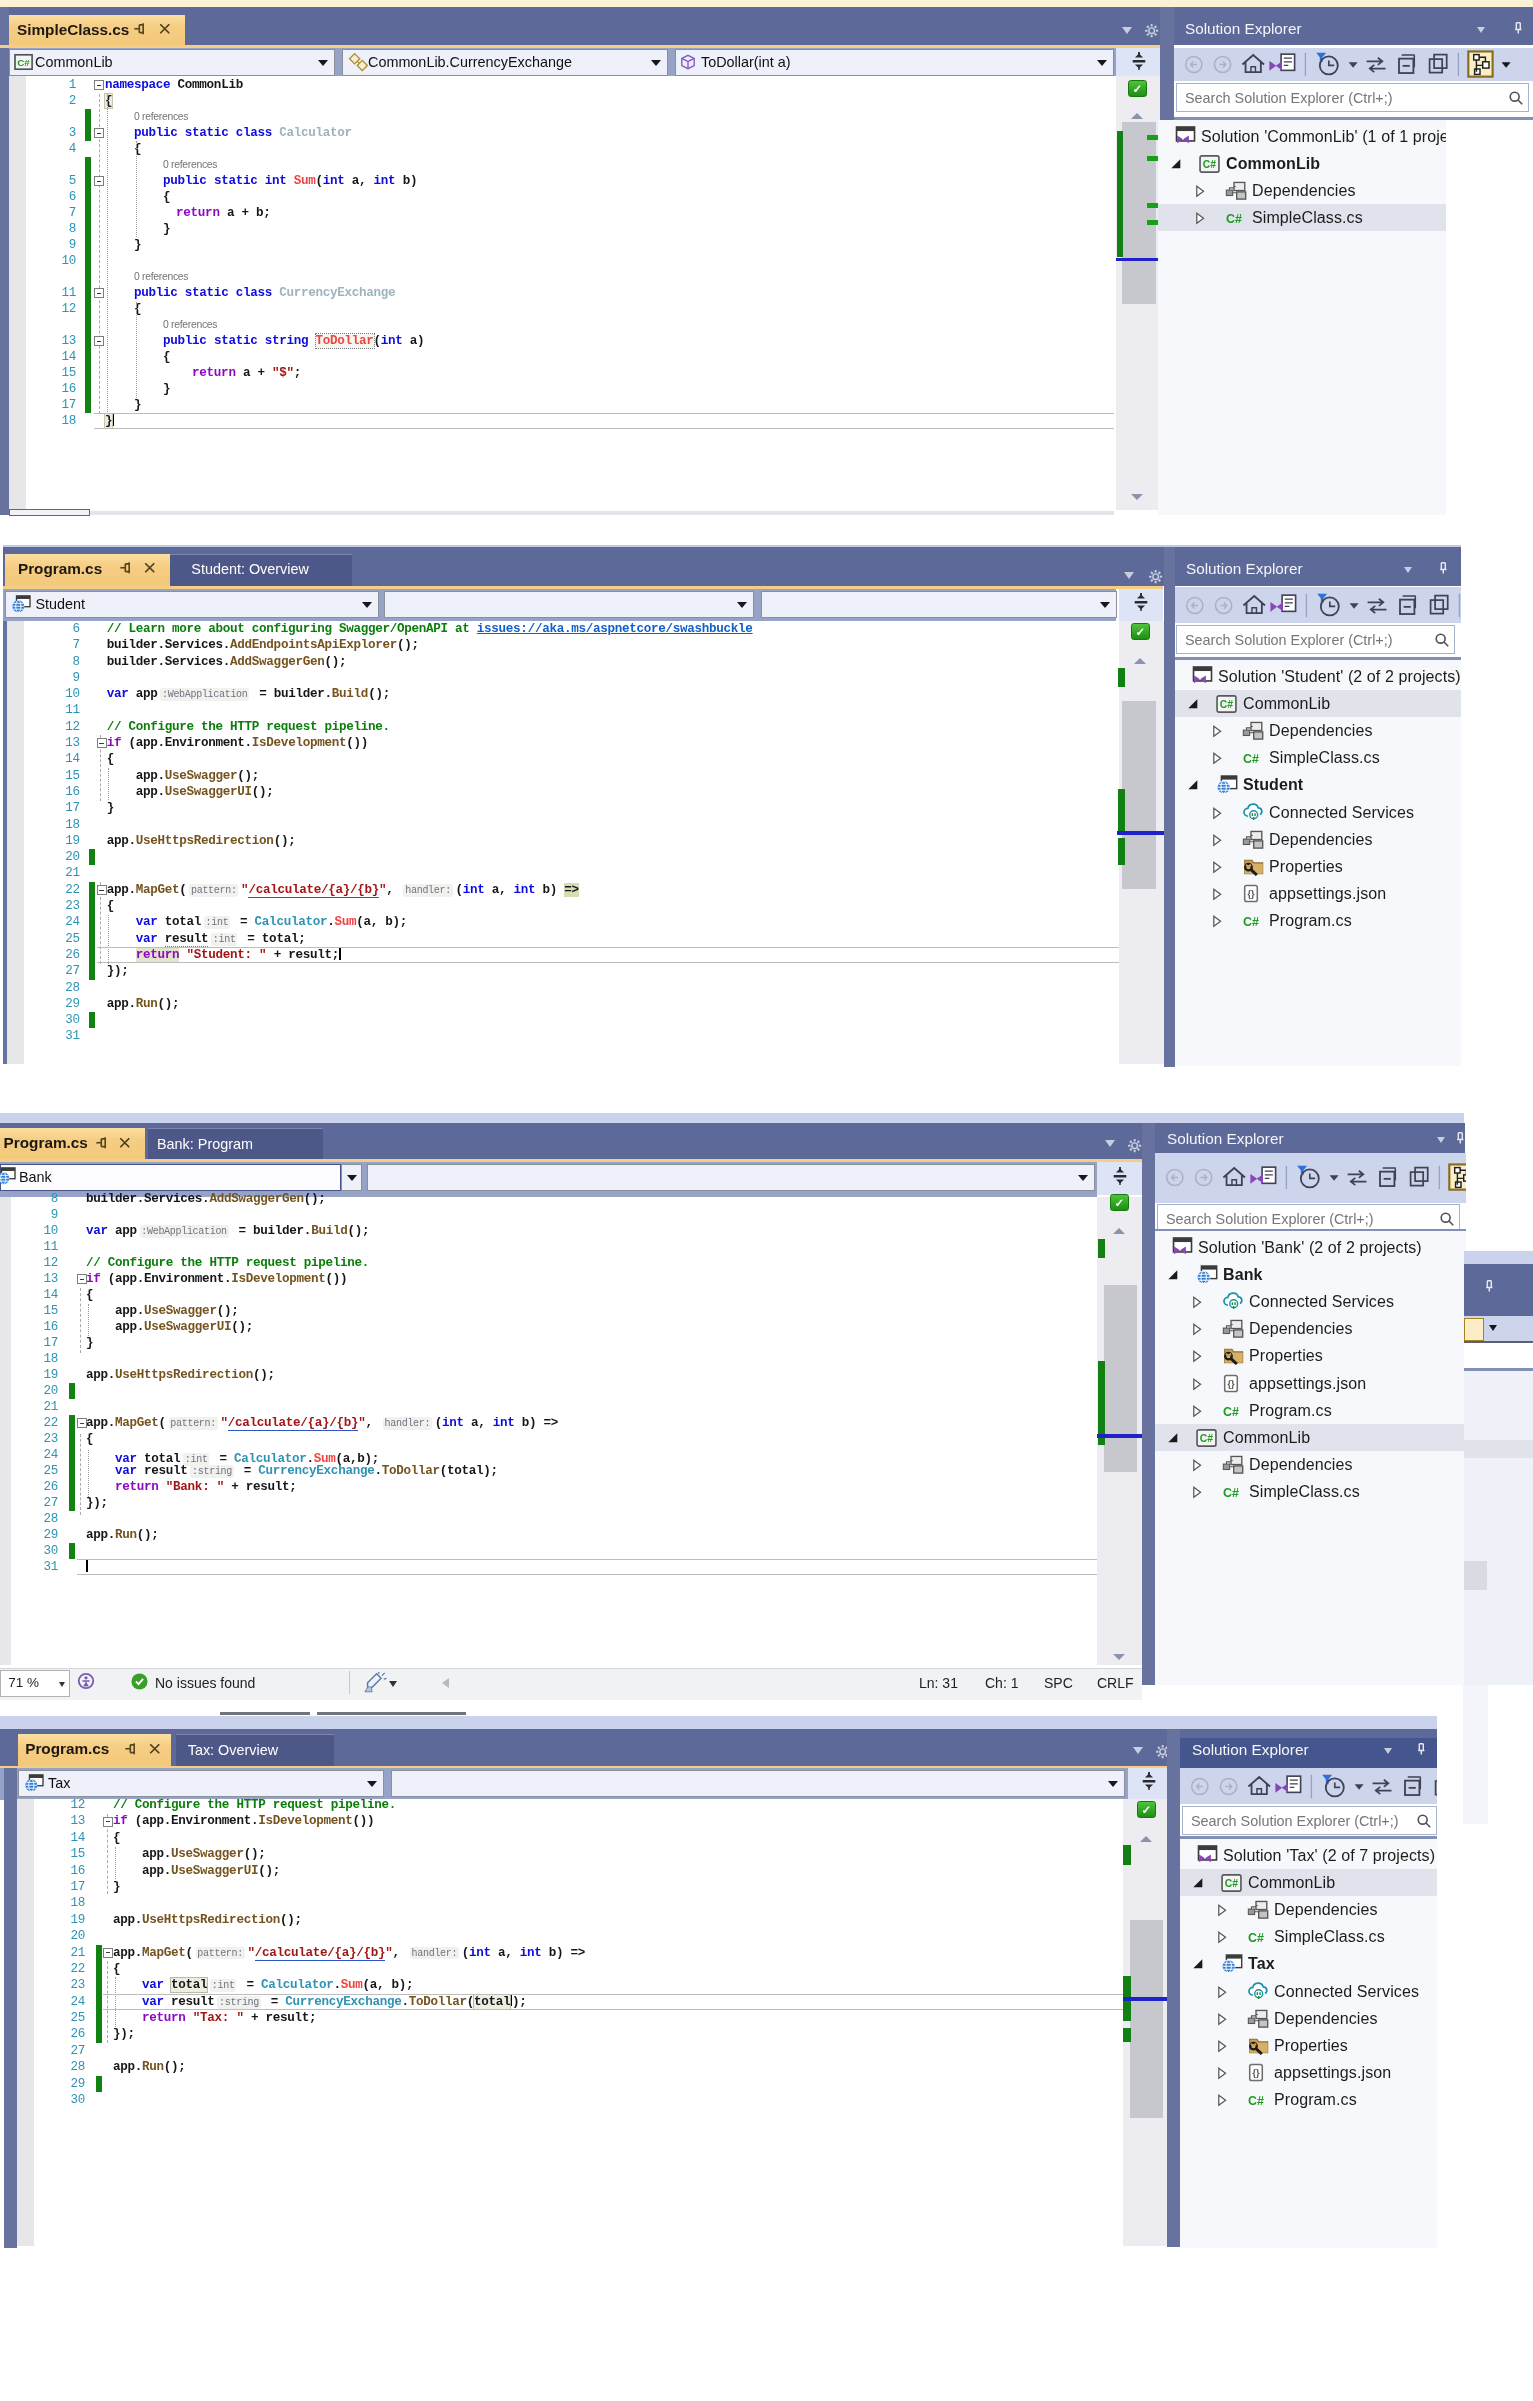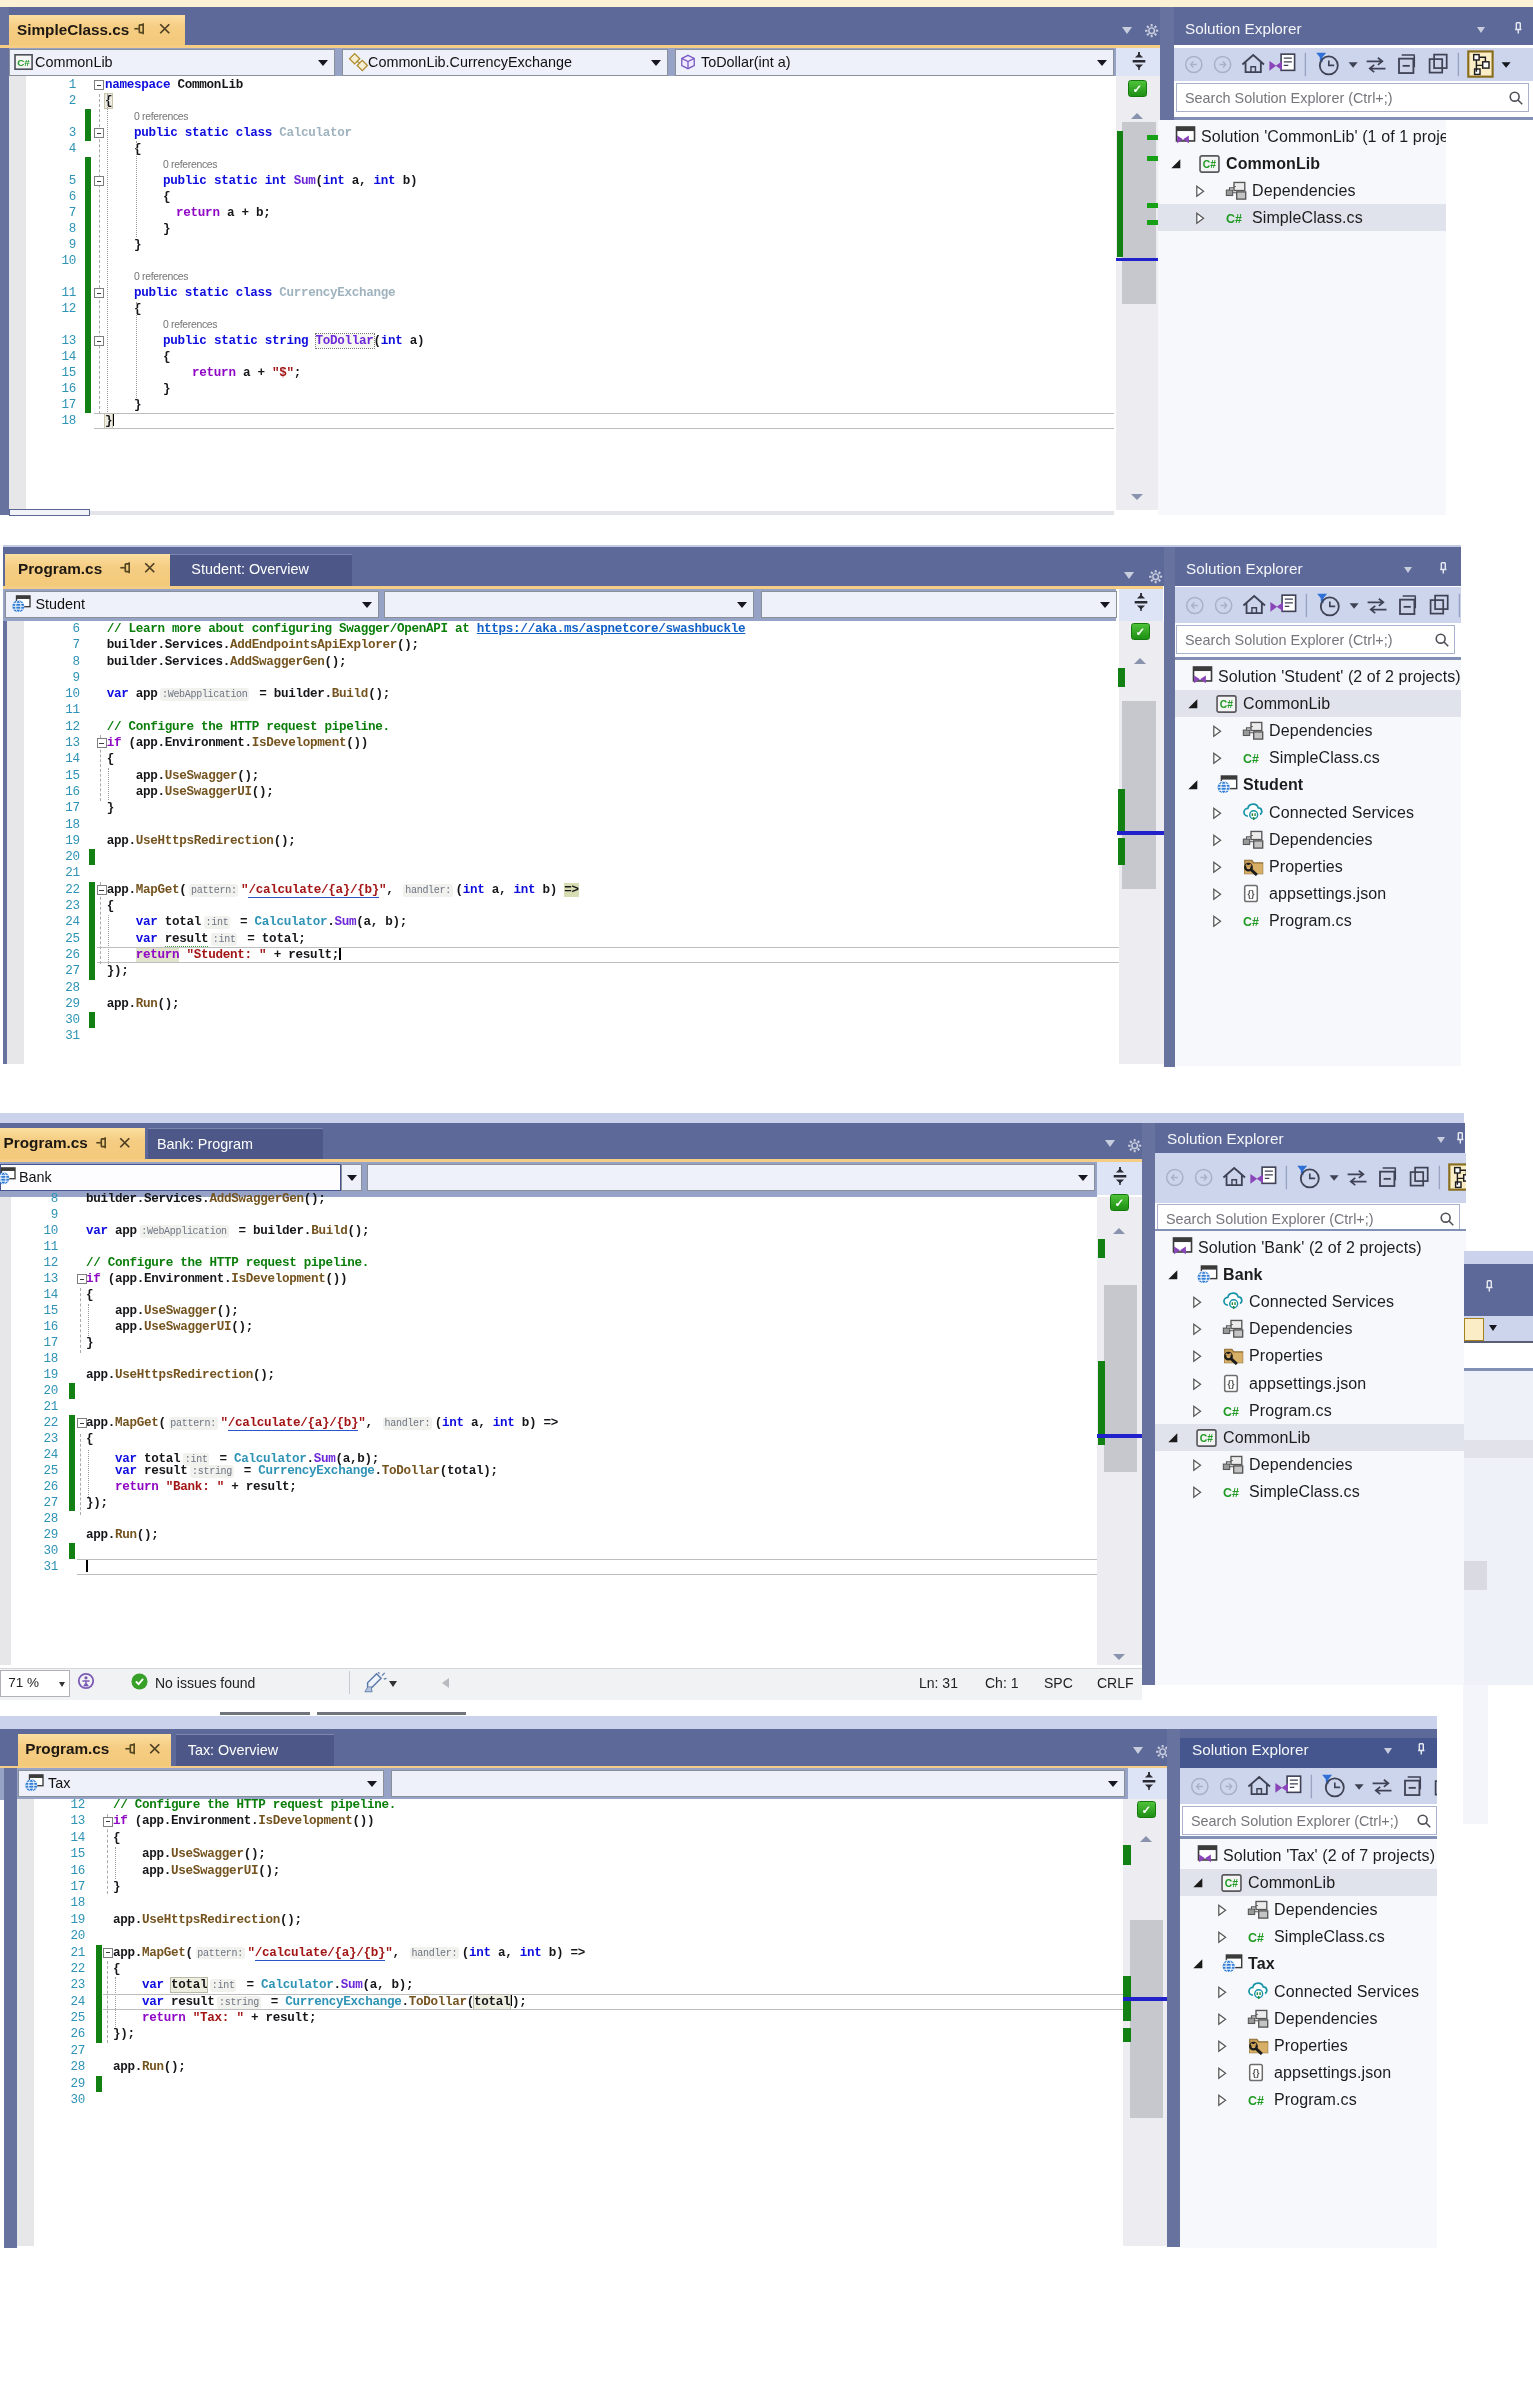--- a/index.html
+++ b/index.html
@@ -36,21 +36,21 @@
   font-weight:bold;font-size:12.6px;letter-spacing:-0.3px;color:#16161a}
 .cl .cd{font-weight:normal;font-size:10.4px;color:#747474;font-family:"Liberation Sans",sans-serif}
 .ob{position:absolute;width:10px;height:10px;border:0.9px solid #7e7e7e;background:#fff;z-index:3}
 .ob:before{content:"";position:absolute;left:1.8px;right:1.8px;top:3.6px;border-top:0.9px solid #3c3c3c}
 .k{color:#0d0cdf}
 .p{color:#8f08c4}
 .c{color:#0a7d0a}
 .s{color:#a31515}
 .t{color:#2e93b5}
 .tl{color:#9fb3bf}
-.ml{color:#6d28d9}
+.ml{color:#ef4444}
 .m{color:#74531f}
 .lk{color:#1160c7;text-decoration:underline}
 .rt{border-bottom:1.4px solid #2b55c9}
 .hint{font-family:"Liberation Mono",monospace;font-weight:normal;font-size:10px;color:#6e7483;
   background:#f1f1ed;border-radius:2.7px;padding:0.9px 1.8px;margin:0 2.7px}
 .hlk{background:#d8dcb2}
 .hlr{background:#e2e3cd}
 .gd{border-bottom:1.8px dotted #3f9e3f}
 .hlb{background:#eeeee0;outline:0.9px solid #b9baa8}
 .brc{background:#eeece0;outline:0.9px solid #c8c4ae}
@@ -431,21 +431,21 @@
       <path d="M5.5 16 L14.5 16 L10 20.2 Z" fill="#2a2a33" stroke="none" transform="translate(0,-1)"></path>
       <path d="M3 10.5 h14 M3 12 h14" stroke="#2a2a33" stroke-width="1.4"></path>
     </svg></div>
 <div class="a ed" style="left:2.7px;top:621px;width:1116px;height:443px"></div>
 <div class="a" style="left:2.7px;top:621px;width:4.5px;height:443px;background:#67739e"></div>
 <div class="a gut" style="left:7.2px;top:621px;width:17px;height:443px"></div>
 <div class="a" style="left:2.7px;top:621px;width:1116px">
     <div class="ln" style="height:16.3px">
       <span class="num" style="width:77px;line-height:16.3px">6</span>
       <span class="bar" style="left:86px"></span>
-      <pre class="cd" style="left:104px;line-height:16.3px"><span class="c">// Learn more about configuring Swagger/OpenAPI at <span class="lk">https://aka.ms/aspnetcore/swashbuckle</span></span></pre>
+      <pre class="cd" style="left:104px;line-height:16.3px"><span class="c">// Learn more about configuring Swagger/OpenAPI at <span class="lk">issues://aka.ms/aspnetcore/swashbuckle</span></span></pre>
     </div>
     <div class="ln" style="height:16.3px">
       <span class="num" style="width:77px;line-height:16.3px">7</span>
       <span class="bar" style="left:86px"></span>
       <pre class="cd" style="left:104px;line-height:16.3px">builder.Services.<span class="m">AddEndpointsApiExplorer</span>();</pre>
     </div>
     <div class="ln" style="height:16.3px">
       <span class="num" style="width:77px;line-height:16.3px">8</span>
       <span class="bar" style="left:86px"></span>
       <pre class="cd" style="left:104px;line-height:16.3px">builder.Services.<span class="m">AddSwaggerGen</span>();</pre>

